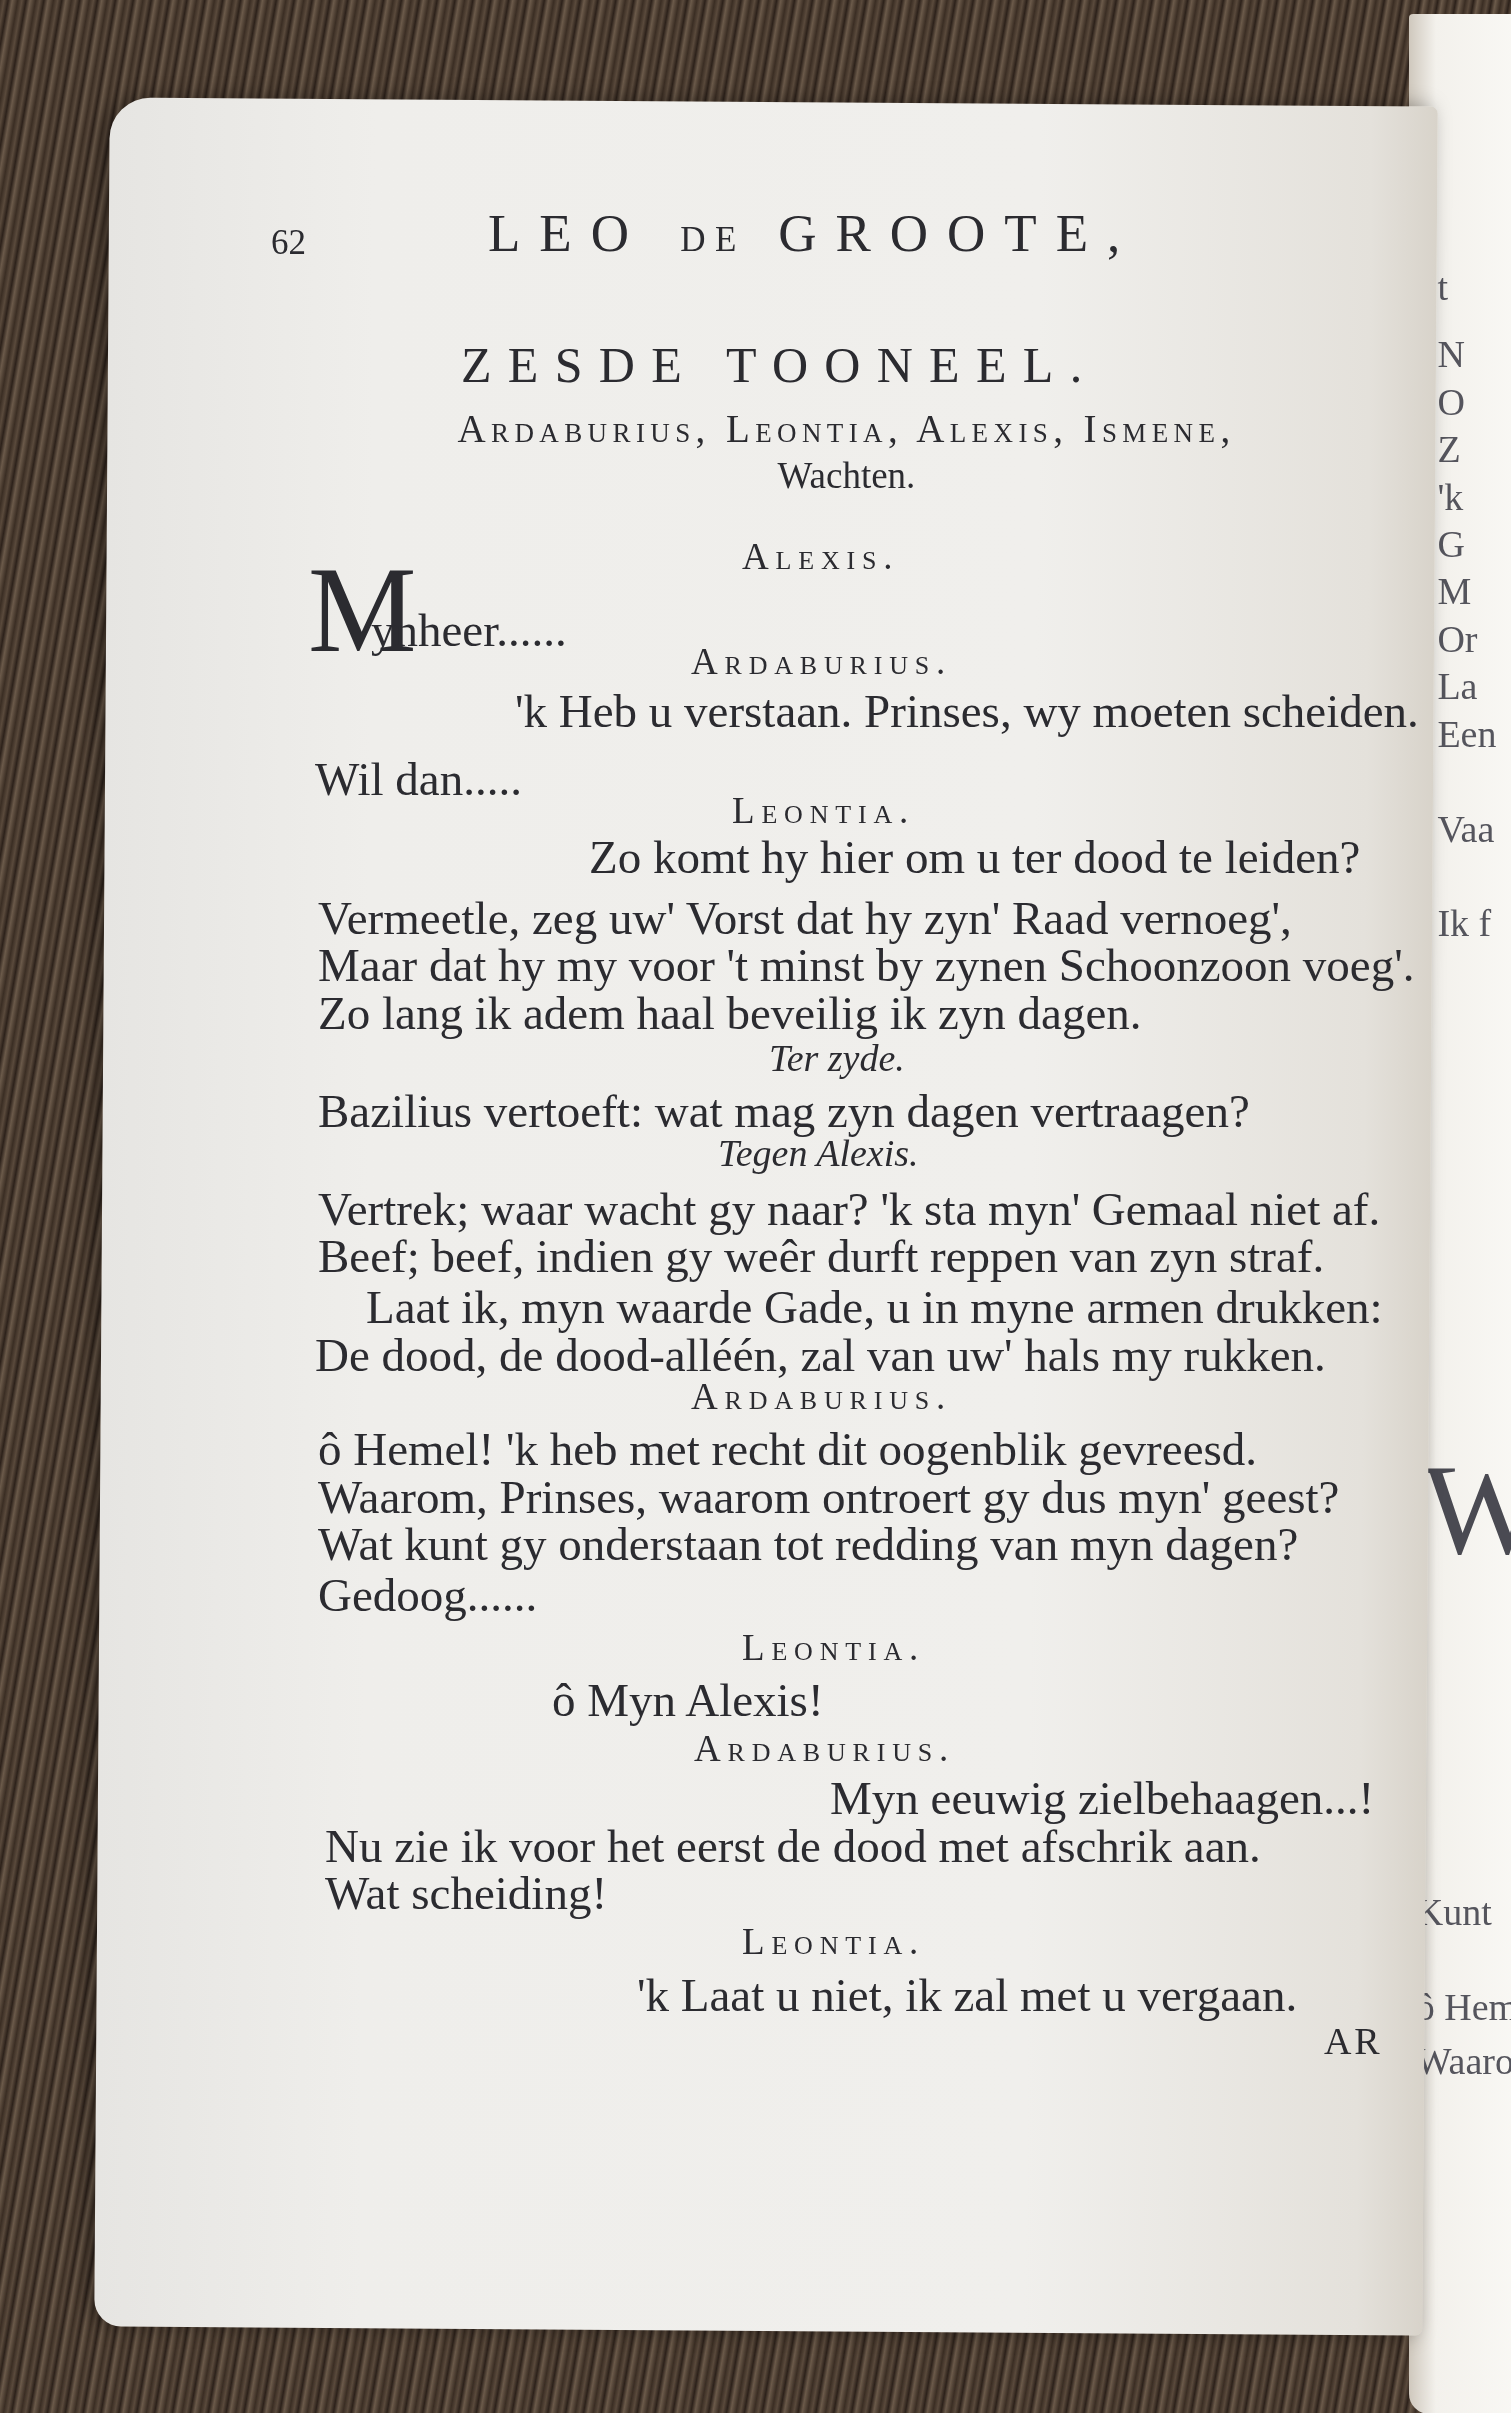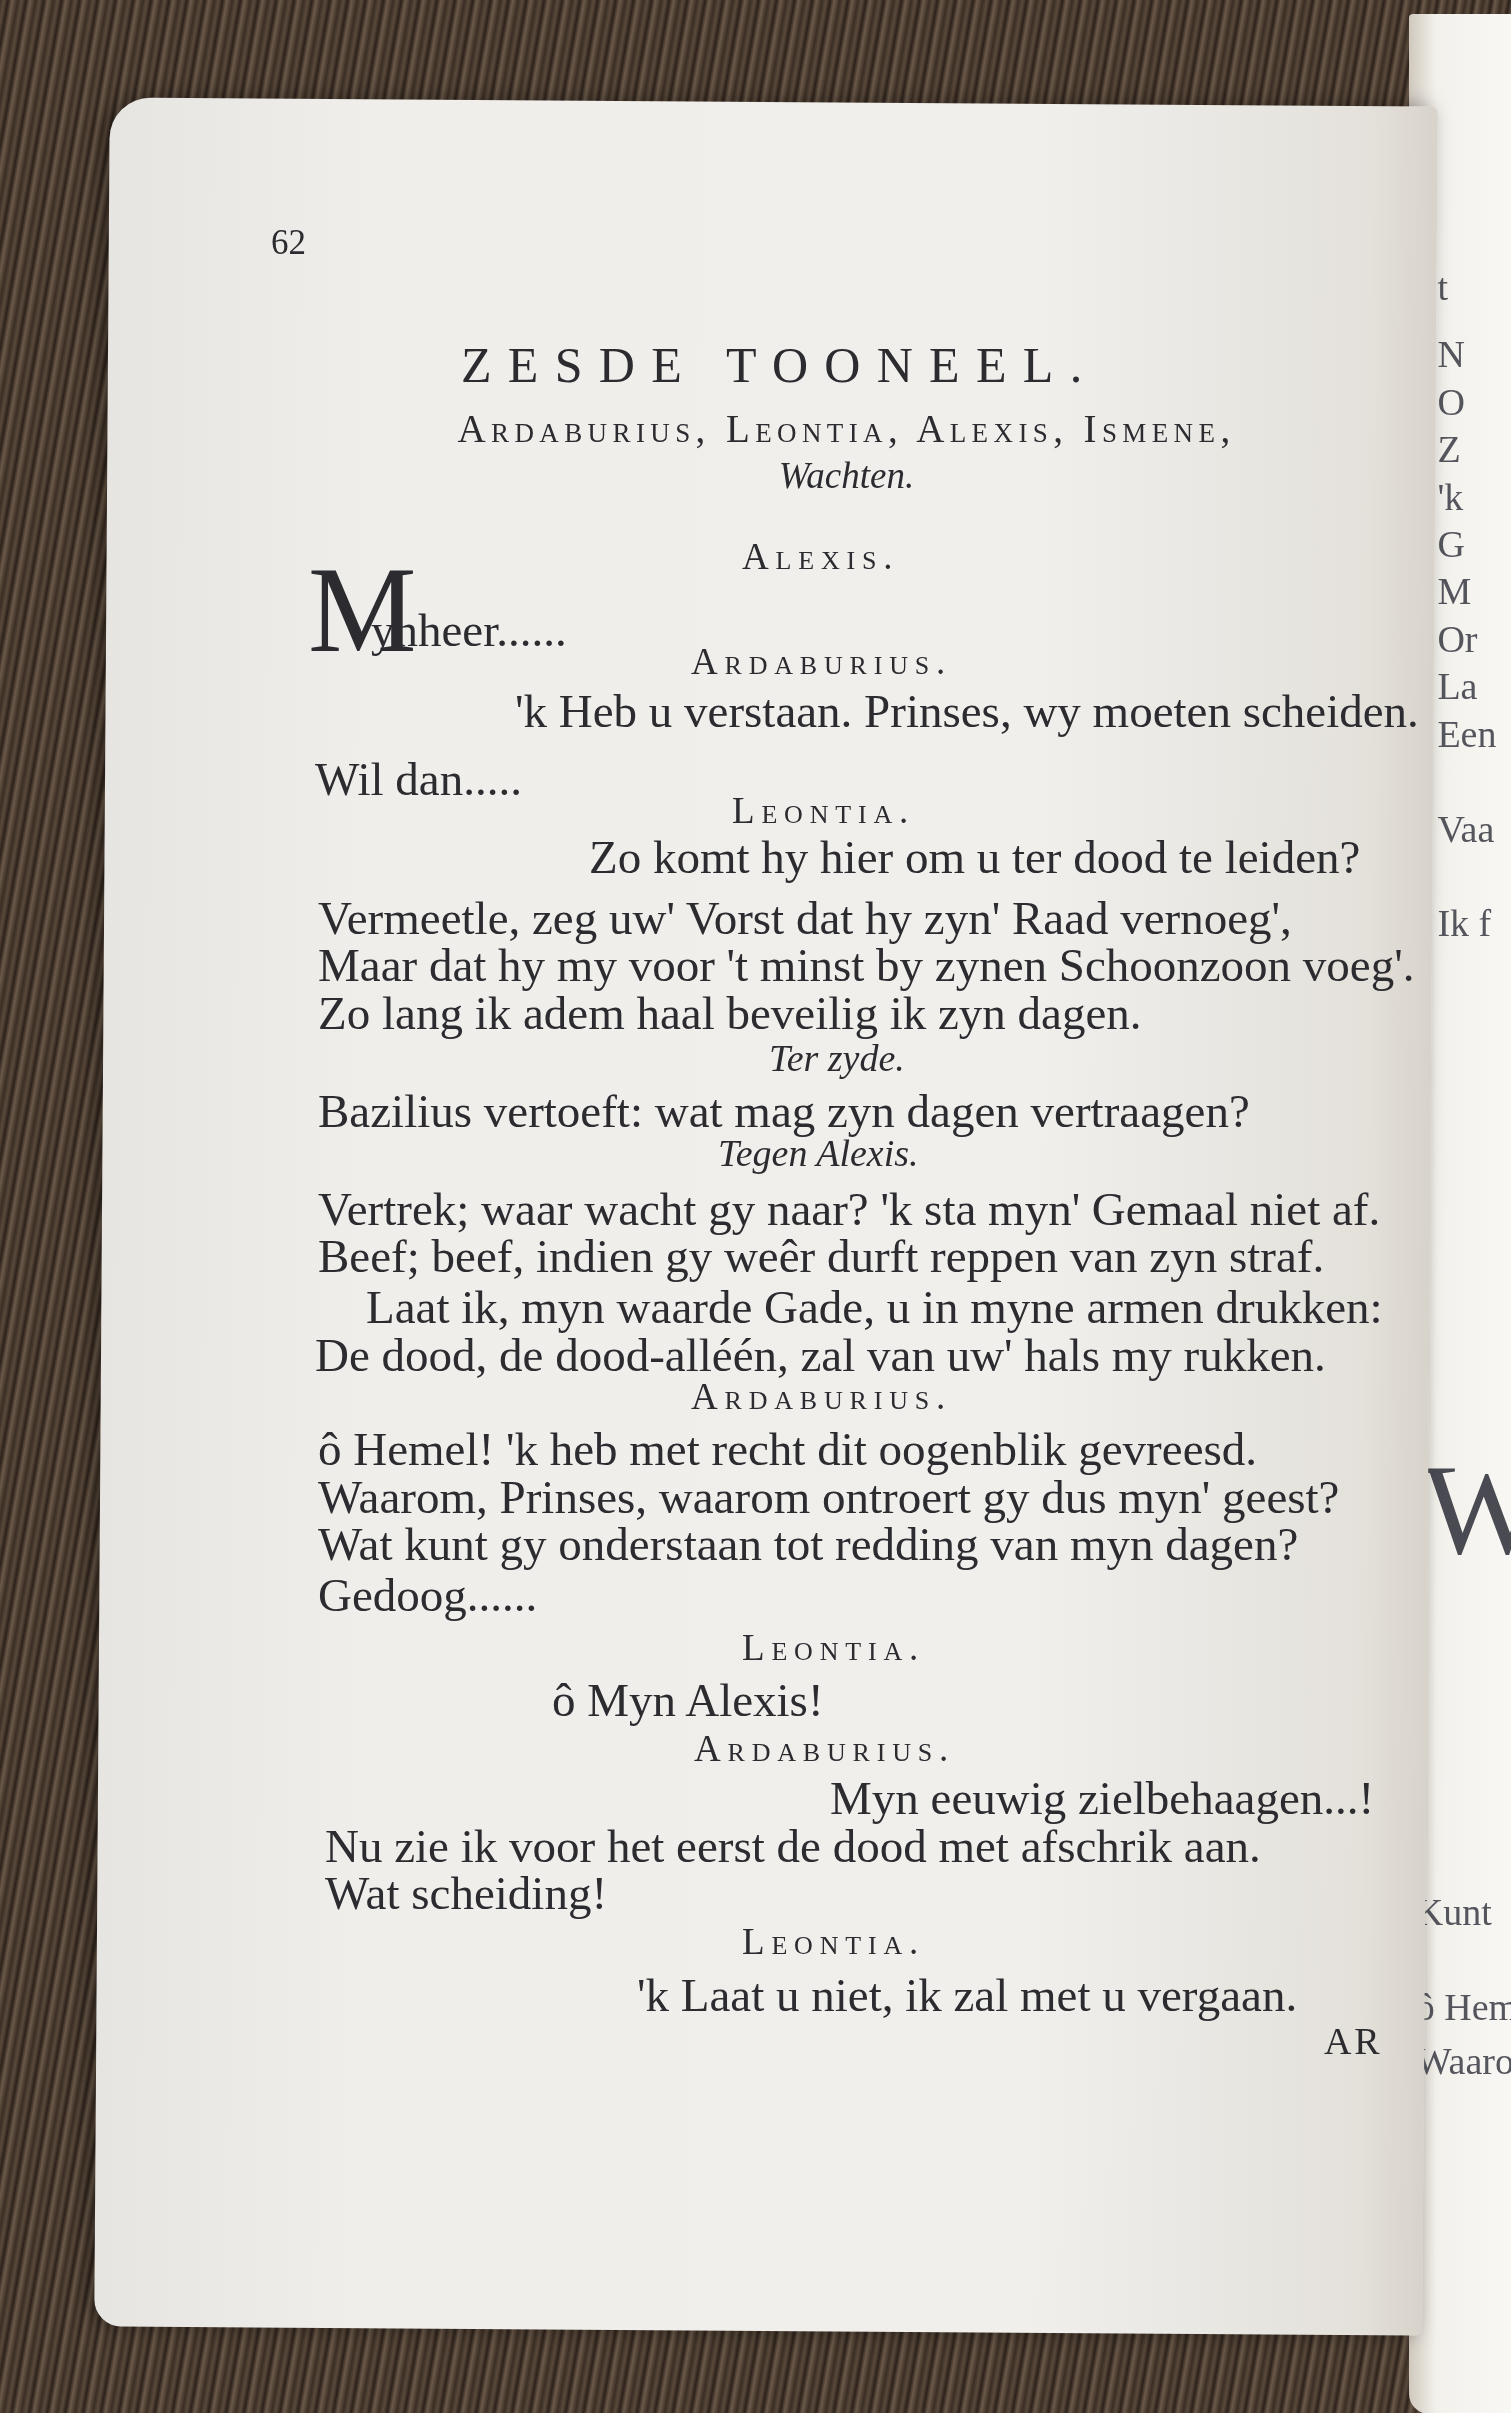--- a/index.html
+++ b/index.html
@@ -38,21 +38,21 @@
     .head-title .small { font-size: 35px; letter-spacing: 9.5px; }
     .scene-title {
       position: absolute; left: 461px; top: 291px; font-size: 50px; letter-spacing: 16.3px; margin-top: 45px;
     }
     .cast {
       position: absolute; left: 291px; top: 406px; width: 1111px; text-align: center;
       font-size: 39px; letter-spacing: 5.4px; font-variant: small-caps;
     }
     .cast-sub {
       position: absolute; left: 291px; top: 454px; width: 1111px; text-align: center;
-      font-size: 37px; font-style: italic;
+      font-size: 37px; 
     }
     .line { position: absolute; font-size: 47px; white-space: nowrap; }
     .speaker {
       position: absolute; font-size: 37px; letter-spacing: 6.8px; font-variant: small-caps; white-space: nowrap;
     }
     .stage { position: absolute; font-size: 38px; font-style: italic; white-space: nowrap; }
     .dropcap { position: absolute; left: 308px; top: 549px; font-size: 122px; line-height: 1; }
     .catchword { position: absolute; left: 1324px; top: 2019px; font-size: 38px; letter-spacing: 2.7px; }
   </style>
 </head>
@@ -74,20 +74,21 @@
   <span class="dropcap-w">W</span>
   <span class="frag" style="top:1876px; left:6.8px">Kunt</span>
   <span class="frag" style="top:1971px; left:6.8px">ô Hem</span>
   <span class="frag" style="top:2025px; left:6.8px">Waaro</span>
 </div>
 
 <div class="page"></div>
 
 <div class="running-head">
   <span class="page-number">62</span>
+  <span class="head-title"><span>LEO</span> <span class="small">DE</span> <span>GROOTE,</span></span>
 </div>
 
 <div class="scene-title">ZESDE TOONEEL.</div>
 <div class="cast">Ardaburius, Leontia, Alexis, Ismene,</div>
 <div class="cast-sub">Wachten.</div>
 
 <div class="speaker" style="left:742px; top:535px">Alexis.</div>
 <div class="dropcap">M</div>
 <div class="line" style="left:371px; top:603px">ynheer......</div>
 <div class="speaker" style="left:691px; top:640px">Ardaburius.</div>

